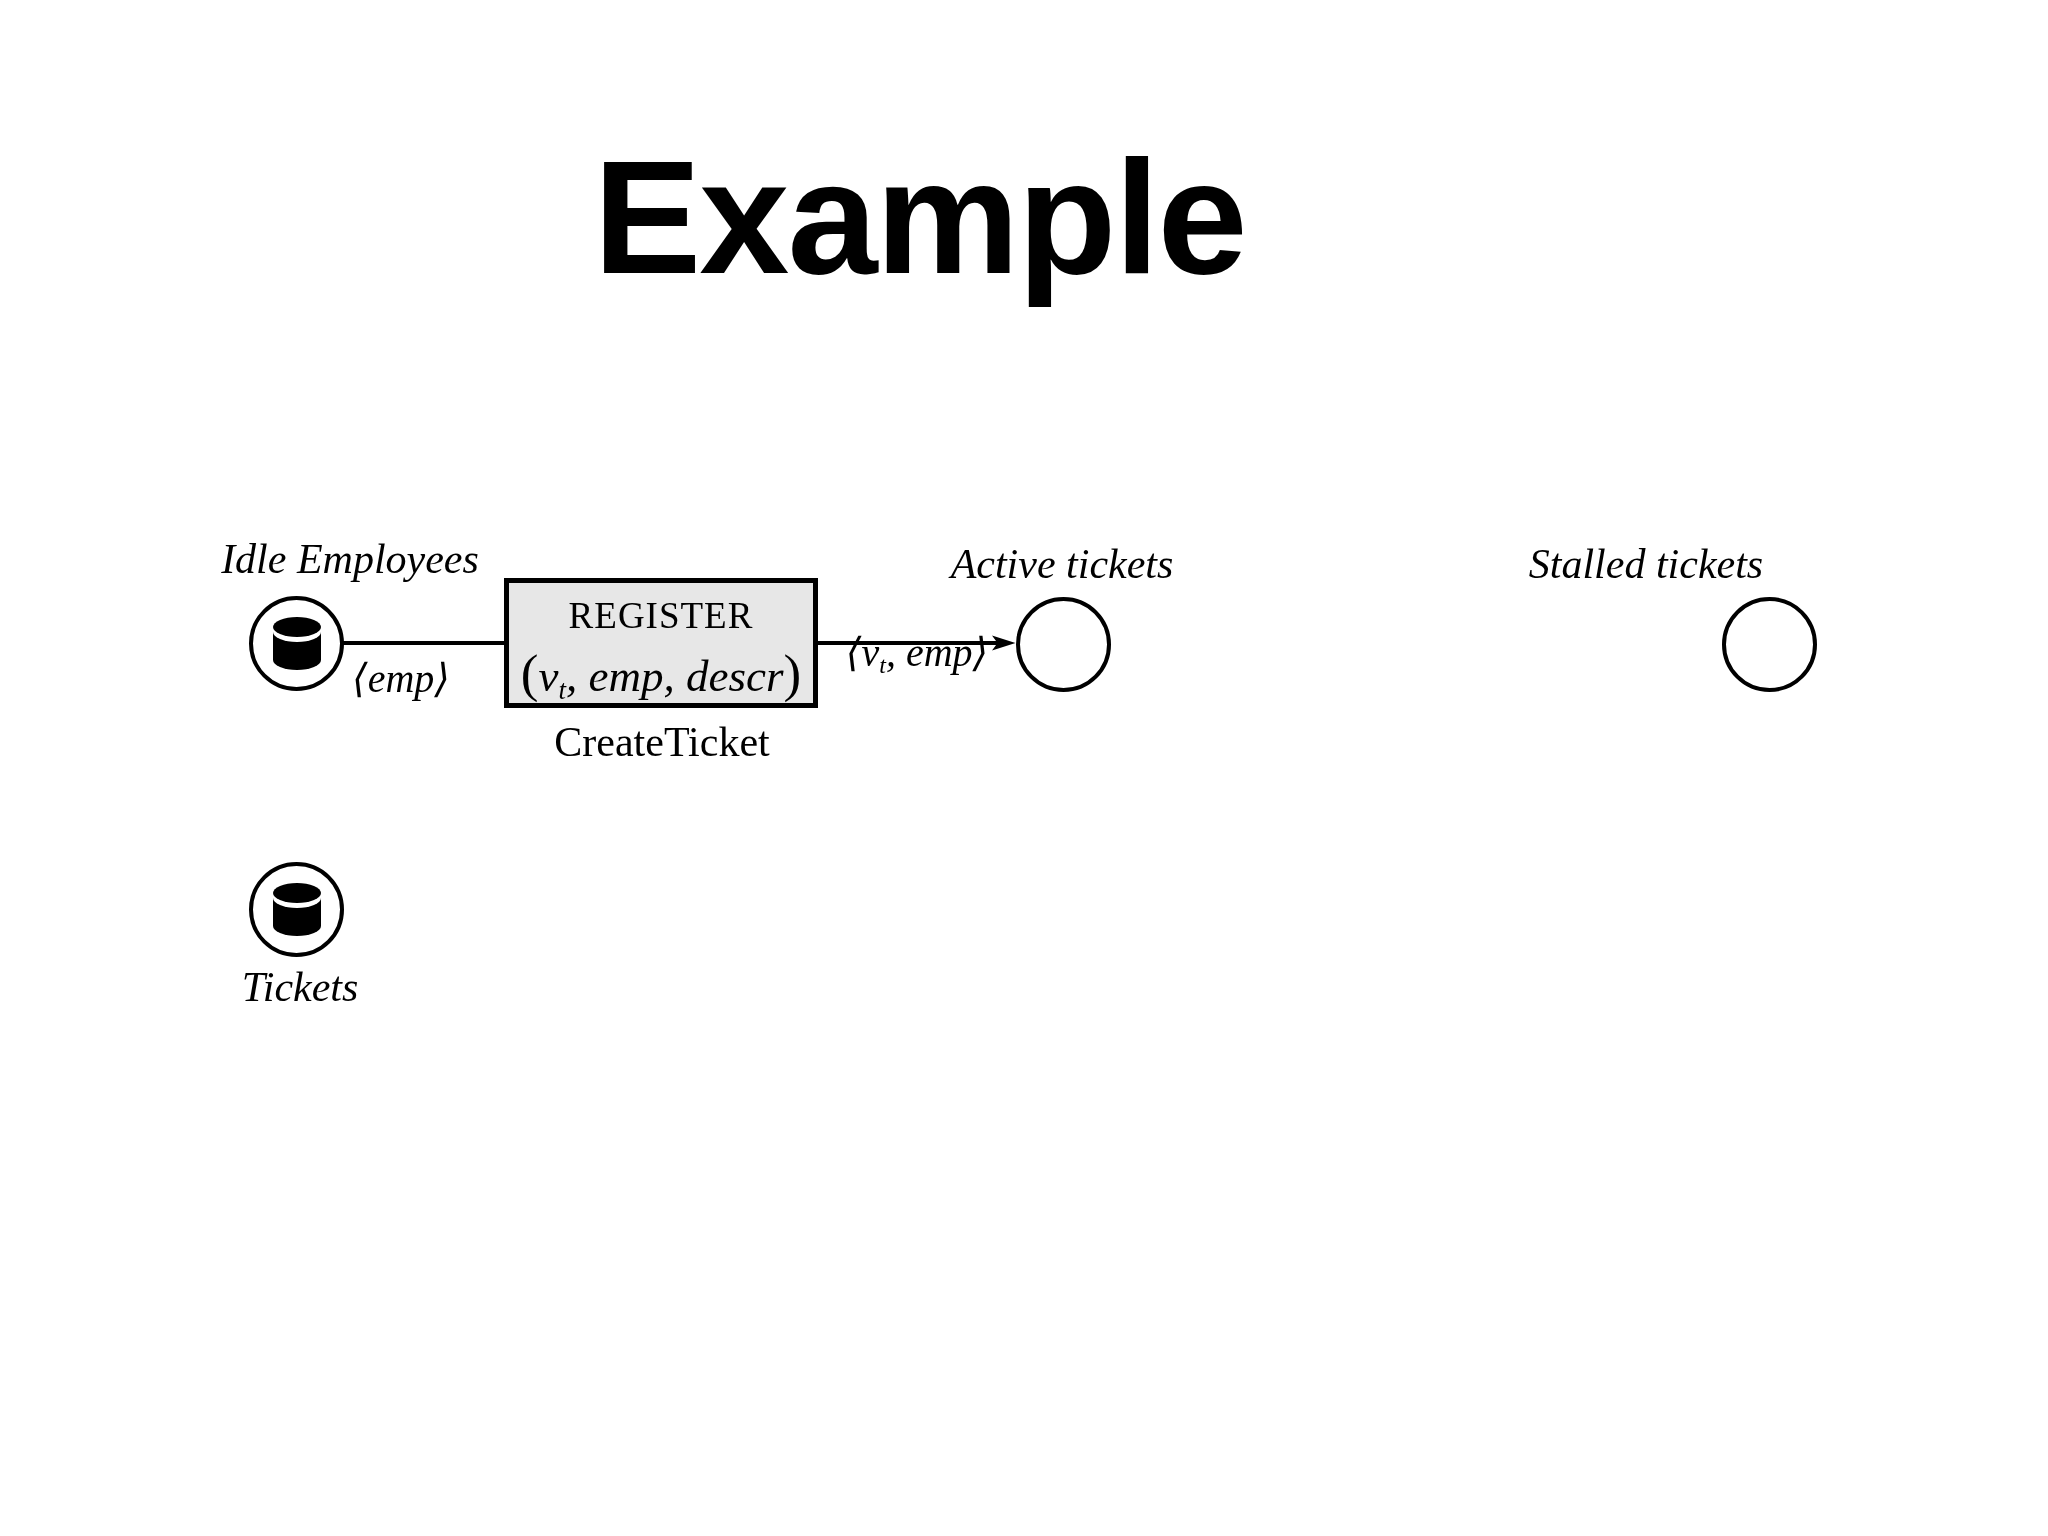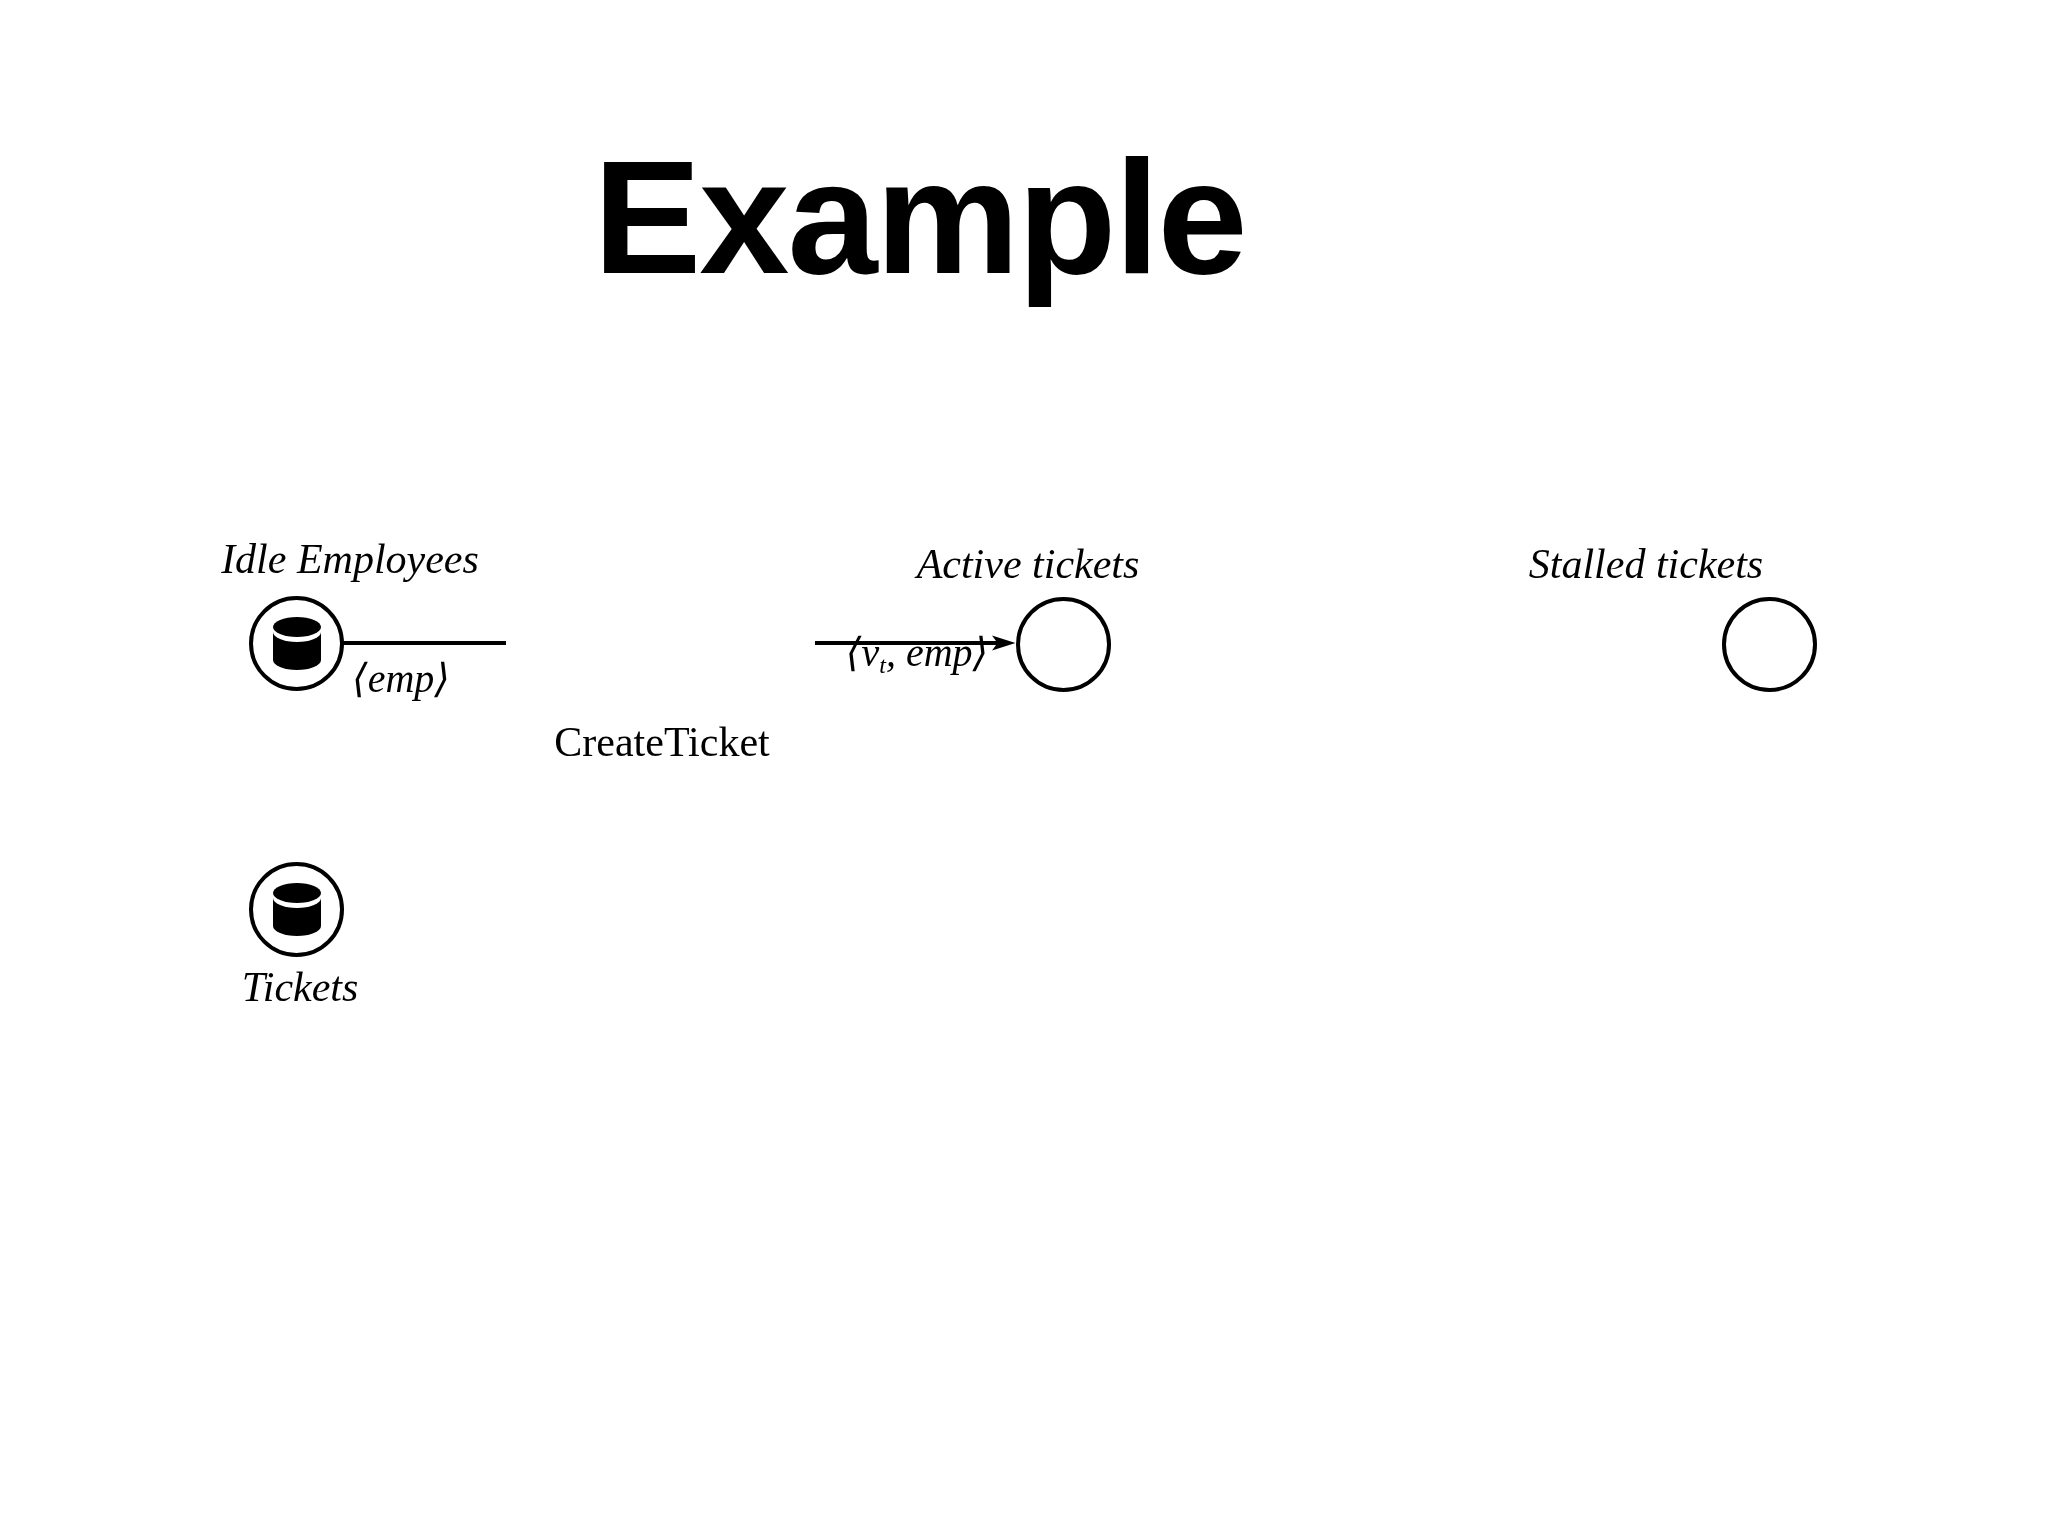--- a/index.html
+++ b/index.html
@@ -45,21 +45,21 @@
 
   .place-label {
     position: absolute;
     transform: translateX(-50%);
     font-style: italic;
     font-size: 42px;
     line-height: 1;
     white-space: nowrap;
   }
   #label-idle    { left: 350px;  top: 538px; }
-  #label-active  { left: 1028px; top: 543px; }
+  #label-active  { left: 1062px; top: 543px; }
   #label-stalled { left: 1646px; top: 543px; }
   #label-tickets { left: 300px;  top: 966px; }
 
   
   .transition-box {
     position: absolute;
     left: 504px; top: 578px;
     width: 314px; height: 130px;
     box-sizing: border-box;
     border: 5px solid var(--stroke, #000);
@@ -161,15 +161,19 @@
 
   <div class="edge" id="edge-emp"></div>
   <div class="edge" id="edge-ticket"></div>
   <svg class="arrowhead" viewBox="0 0 24 18" aria-hidden="true">
     <polygon points="0,1.5 23.5,9 0,16.5 5.5,9" fill="#000"></polygon>
   </svg>
 
   <div class="edge-label" id="elabel-emp">⟨emp⟩</div>
   <div class="edge-label" id="elabel-ticket"><span>⟨ν</span><sub class="var-sub">t</sub><span>, emp⟩</span></div>
 
+  <div class="transition-box">
+    <div class="t-name">REGISTER</div>
+    <div class="t-tuple"><span class="paren">(</span><span>ν</span><sub class="var-sub">t</sub><span>, emp, descr</span><span class="paren">)</span></div>
+  </div>
   <div class="t-caption">CreateTicket</div>
 
 </div>
 
 </body></html>

